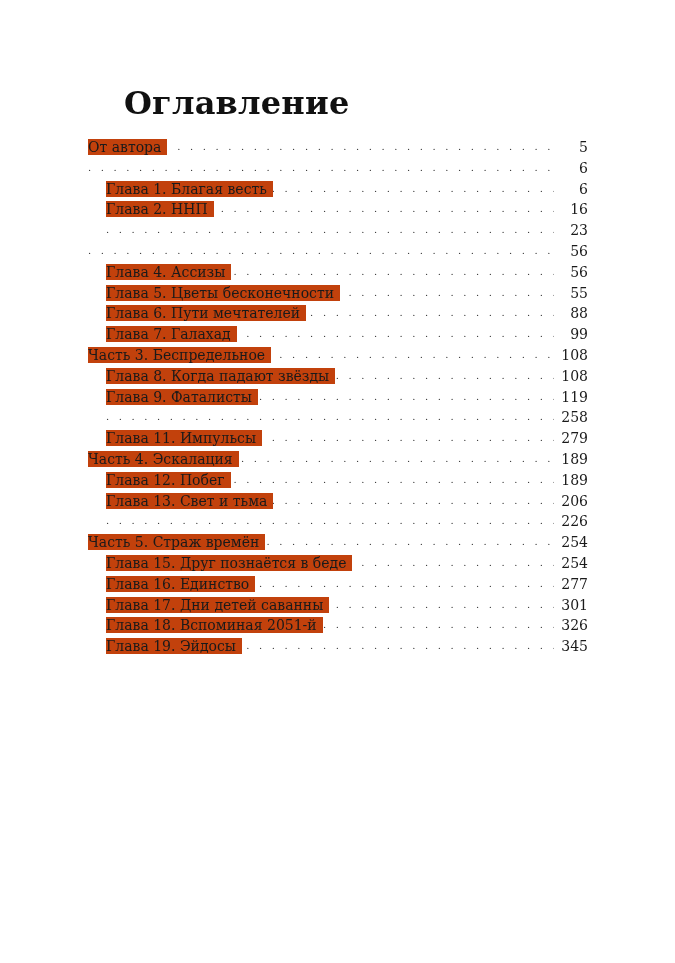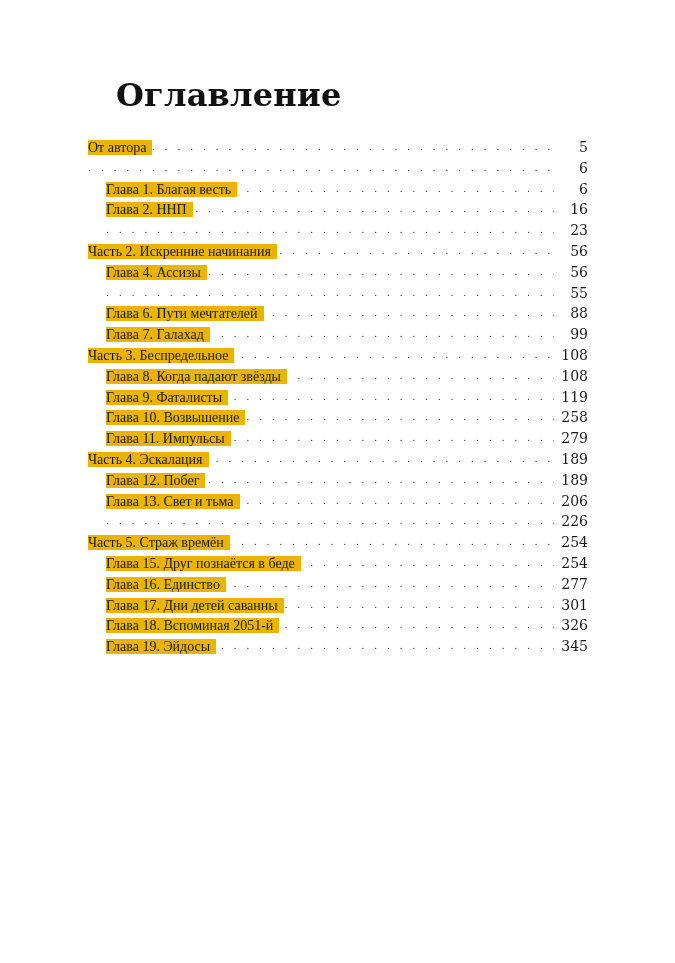--- a/index.html
+++ b/index.html
@@ -1,30 +1,30 @@
 <!DOCTYPE html>
 <html><head>
 <meta charset="utf-8">
 <style>
   html, body { margin: 0; padding: 0; background: #ffffff; }
   body { width: 675px; height: 963px; position: relative; overflow: hidden; }
   .page { position: absolute; left: 0; top: 0; width: 675px; height: 963px; background: #fff; }
   .title {
     position: absolute; left: 116px; top: 76px;
     font-family: "DejaVu Serif", serif; font-weight: bold;
-    font-size: 32px; color: #111; letter-spacing: 0.2px; margin: 0;
+    font-size: 32px; color: #111; letter-spacing: 0.2px; margin: 8px;
   }
   .toc { position: absolute; left: 88px; top: 137px; width: 500px; }
   .row {
     position: relative; height: 20.8px; line-height: 20.8px;
     font-family: "DejaVu Serif", serif; font-size: 14px; color: #1a1a1a;
     white-space: nowrap;
   }
   .row.chapter { padding-left: 18px; }
-  .row .label { position: relative; z-index: 1; background: #eab308; padding-right: 6px; font-family: Liberation Serif, serif; }
+  .row .label { position: relative; z-index: 1; background: #c2410c; padding-right: 6px; }
   .row .dots {
     position: absolute; top: 0; right: 34px; left: 0;
     overflow: hidden; color: #333; letter-spacing: 3.2px; font-size: 10px;
     text-align: right;
   }
   .row.chapter .dots { left: 18px; }
   .row .page-num {
     position: absolute; right: 0; top: 0; width: 32px; text-align: right;
     background: #fff;
   }
@@ -33,29 +33,29 @@
 <body>
 
 <div class="page">
   <h1 class="title">Оглавление</h1>
   <div class="toc" id="toc">
       <div class="row"><span class="dots">. . . . . . . . . . . . . . . . . . . . . . . . . . . . . . . . . . . . . . . . . . . . . . . . . . . . . . . . . . . . . . . . . . . . . . . . . . . .</span><span class="label">От автора</span><span class="page-num">5</span></div>
       <div class="row"><span class="dots">. . . . . . . . . . . . . . . . . . . . . . . . . . . . . . . . . . . . . . . . . . . . . . . . . . . . . . . . . . . . . . . . . . . . . . . . . . . .</span><span class="page-num">6</span></div>
       <div class="row chapter"><span class="dots">. . . . . . . . . . . . . . . . . . . . . . . . . . . . . . . . . . . . . . . . . . . . . . . . . . . . . . . . . . . . . . . . . . . . . . . . . . . .</span><span class="label">Глава 1. Благая весть</span><span class="page-num">6</span></div>
       <div class="row chapter"><span class="dots">. . . . . . . . . . . . . . . . . . . . . . . . . . . . . . . . . . . . . . . . . . . . . . . . . . . . . . . . . . . . . . . . . . . . . . . . . . . .</span><span class="label">Глава 2. ННП</span><span class="page-num">16</span></div>
       <div class="row chapter"><span class="dots">. . . . . . . . . . . . . . . . . . . . . . . . . . . . . . . . . . . . . . . . . . . . . . . . . . . . . . . . . . . . . . . . . . . . . . . . . . . .</span><span class="page-num">23</span></div>
-      <div class="row"><span class="dots">. . . . . . . . . . . . . . . . . . . . . . . . . . . . . . . . . . . . . . . . . . . . . . . . . . . . . . . . . . . . . . . . . . . . . . . . . . . .</span><span class="label">Часть 2.  Искренние начинания</span><span class="page-num">56</span></div>
+      <div class="row"><span class="dots">. . . . . . . . . . . . . . . . . . . . . . . . . . . . . . . . . . . . . . . . . . . . . . . . . . . . . . . . . . . . . . . . . . . . . . . . . . . .</span><span class="page-num">56</span></div>
       <div class="row chapter"><span class="dots">. . . . . . . . . . . . . . . . . . . . . . . . . . . . . . . . . . . . . . . . . . . . . . . . . . . . . . . . . . . . . . . . . . . . . . . . . . . .</span><span class="label">Глава 4. Ассизы</span><span class="page-num">56</span></div>
-      <div class="row chapter"><span class="dots">. . . . . . . . . . . . . . . . . . . . . . . . . . . . . . . . . . . . . . . . . . . . . . . . . . . . . . . . . . . . . . . . . . . . . . . . . . . .</span><span class="page-num">55</span></div>
+      <div class="row chapter"><span class="dots">. . . . . . . . . . . . . . . . . . . . . . . . . . . . . . . . . . . . . . . . . . . . . . . . . . . . . . . . . . . . . . . . . . . . . . . . . . . .</span><span class="label">Глава 5. Цветы бесконечности</span><span class="page-num">55</span></div>
       <div class="row chapter"><span class="dots">. . . . . . . . . . . . . . . . . . . . . . . . . . . . . . . . . . . . . . . . . . . . . . . . . . . . . . . . . . . . . . . . . . . . . . . . . . . .</span><span class="label">Глава 6. Пути мечтателей</span><span class="page-num">88</span></div>
       <div class="row chapter"><span class="dots">. . . . . . . . . . . . . . . . . . . . . . . . . . . . . . . . . . . . . . . . . . . . . . . . . . . . . . . . . . . . . . . . . . . . . . . . . . . .</span><span class="label">Глава 7. Галахад</span><span class="page-num">99</span></div>
       <div class="row"><span class="dots">. . . . . . . . . . . . . . . . . . . . . . . . . . . . . . . . . . . . . . . . . . . . . . . . . . . . . . . . . . . . . . . . . . . . . . . . . . . .</span><span class="label">Часть 3. Беспредельное</span><span class="page-num">108</span></div>
       <div class="row chapter"><span class="dots">. . . . . . . . . . . . . . . . . . . . . . . . . . . . . . . . . . . . . . . . . . . . . . . . . . . . . . . . . . . . . . . . . . . . . . . . . . . .</span><span class="label">Глава 8. Когда падают звёзды</span><span class="page-num">108</span></div>
       <div class="row chapter"><span class="dots">. . . . . . . . . . . . . . . . . . . . . . . . . . . . . . . . . . . . . . . . . . . . . . . . . . . . . . . . . . . . . . . . . . . . . . . . . . . .</span><span class="label">Глава 9. Фаталисты</span><span class="page-num">119</span></div>
-      <div class="row chapter"><span class="dots">. . . . . . . . . . . . . . . . . . . . . . . . . . . . . . . . . . . . . . . . . . . . . . . . . . . . . . . . . . . . . . . . . . . . . . . . . . . .</span><span class="label">Глава 10. Возвышение</span><span class="page-num">258</span></div>
+      <div class="row chapter"><span class="dots">. . . . . . . . . . . . . . . . . . . . . . . . . . . . . . . . . . . . . . . . . . . . . . . . . . . . . . . . . . . . . . . . . . . . . . . . . . . .</span><span class="page-num">258</span></div>
       <div class="row chapter"><span class="dots">. . . . . . . . . . . . . . . . . . . . . . . . . . . . . . . . . . . . . . . . . . . . . . . . . . . . . . . . . . . . . . . . . . . . . . . . . . . .</span><span class="label">Глава 11. Импульсы</span><span class="page-num">279</span></div>
       <div class="row"><span class="dots">. . . . . . . . . . . . . . . . . . . . . . . . . . . . . . . . . . . . . . . . . . . . . . . . . . . . . . . . . . . . . . . . . . . . . . . . . . . .</span><span class="label">Часть 4. Эскалация</span><span class="page-num">189</span></div>
       <div class="row chapter"><span class="dots">. . . . . . . . . . . . . . . . . . . . . . . . . . . . . . . . . . . . . . . . . . . . . . . . . . . . . . . . . . . . . . . . . . . . . . . . . . . .</span><span class="label">Глава 12. Побег</span><span class="page-num">189</span></div>
       <div class="row chapter"><span class="dots">. . . . . . . . . . . . . . . . . . . . . . . . . . . . . . . . . . . . . . . . . . . . . . . . . . . . . . . . . . . . . . . . . . . . . . . . . . . .</span><span class="label">Глава 13. Свет и тьма</span><span class="page-num">206</span></div>
       <div class="row chapter"><span class="dots">. . . . . . . . . . . . . . . . . . . . . . . . . . . . . . . . . . . . . . . . . . . . . . . . . . . . . . . . . . . . . . . . . . . . . . . . . . . .</span><span class="page-num">226</span></div>
       <div class="row"><span class="dots">. . . . . . . . . . . . . . . . . . . . . . . . . . . . . . . . . . . . . . . . . . . . . . . . . . . . . . . . . . . . . . . . . . . . . . . . . . . .</span><span class="label">Часть 5. Страж времён</span><span class="page-num">254</span></div>
       <div class="row chapter"><span class="dots">. . . . . . . . . . . . . . . . . . . . . . . . . . . . . . . . . . . . . . . . . . . . . . . . . . . . . . . . . . . . . . . . . . . . . . . . . . . .</span><span class="label">Глава 15. Друг познаётся в беде</span><span class="page-num">254</span></div>
       <div class="row chapter"><span class="dots">. . . . . . . . . . . . . . . . . . . . . . . . . . . . . . . . . . . . . . . . . . . . . . . . . . . . . . . . . . . . . . . . . . . . . . . . . . . .</span><span class="label">Глава 16. Единство</span><span class="page-num">277</span></div>
       <div class="row chapter"><span class="dots">. . . . . . . . . . . . . . . . . . . . . . . . . . . . . . . . . . . . . . . . . . . . . . . . . . . . . . . . . . . . . . . . . . . . . . . . . . . .</span><span class="label">Глава 17. Дни детей саванны</span><span class="page-num">301</span></div>
       <div class="row chapter"><span class="dots">. . . . . . . . . . . . . . . . . . . . . . . . . . . . . . . . . . . . . . . . . . . . . . . . . . . . . . . . . . . . . . . . . . . . . . . . . . . .</span><span class="label">Глава 18. Вспоминая 2051-й</span><span class="page-num">326</span></div>

